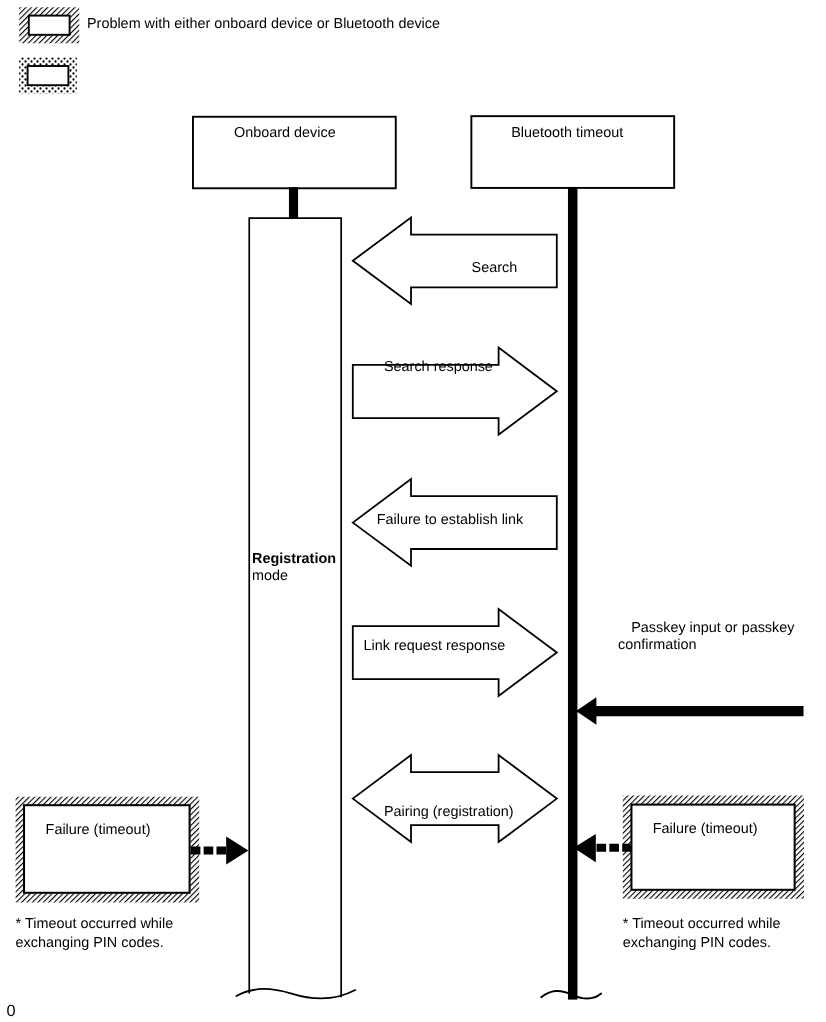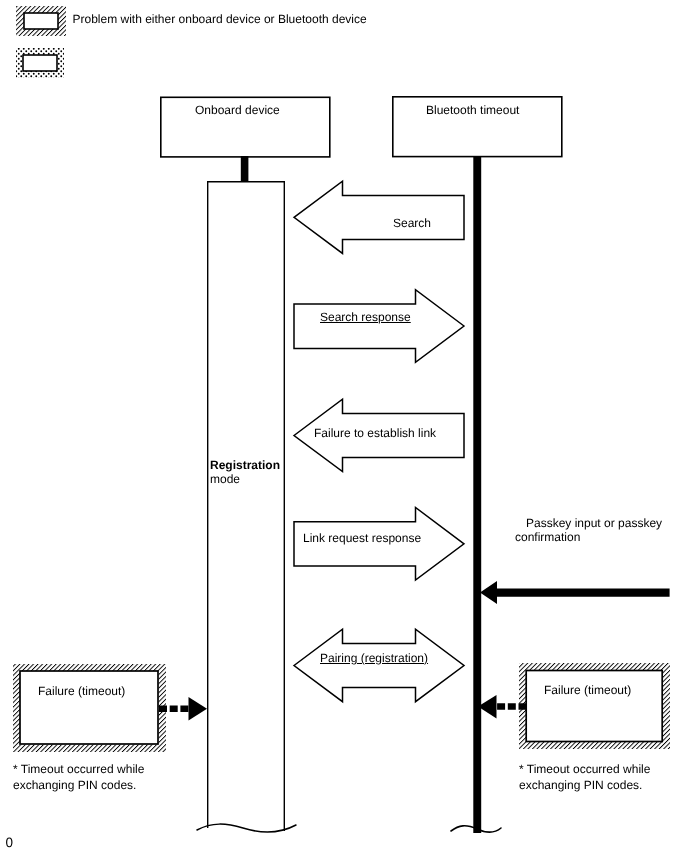--- a/index.html
+++ b/index.html
@@ -79,24 +79,24 @@
 
 <div class="txt" style="left:72.5px;top:11px;">Problem with either onboard device or Bluetooth device</div>
 
 <div class="txt" style="left:195px;top:102px;">Onboard device</div>
 <div class="txt" style="left:426px;top:102px;">Bluetooth timeout</div>
 
 <div class="txt" style="left:210px;top:457px;font-weight:bold;">Registration</div>
 <div class="txt" style="left:210px;top:471px;text-align:center;">mode</div>
 
 <div class="txt" style="left:365px;top:215px;margin-left:28px;">Search</div>
-<div class="txt" style="left:320px;top:309px;text-decoration:underline;">Search response</div>
+<div class="txt" style="left:320px;top:297px;">Search response</div>
 <div class="txt" style="left:314px;top:425px;">Failure to establish link</div>
 <div class="txt" style="left:303px;top:530px;">Link request response</div>
-<div class="txt" style="left:320px;top:650px;text-decoration:underline;">Pairing (registration)</div>
+<div class="txt" style="left:320px;top:668px;">Pairing (registration)</div>
 
 <div class="txt" style="left:526px;top:515px;">Passkey input or passkey</div>
 <div class="txt" style="left:515px;top:529px;text-align:right;">confirmation</div>
 
 <div class="txt" style="left:38px;top:683px;">Failure (timeout)</div>
 <div class="txt" style="left:544px;top:682px;">Failure (timeout)</div>
 
 <div class="txt" style="left:13px;top:761px;">* Timeout occurred while</div>
 <div class="txt" style="left:13px;top:777px;">exchanging PIN codes.</div>
 <div class="txt" style="left:519px;top:761px;">* Timeout occurred while</div>

